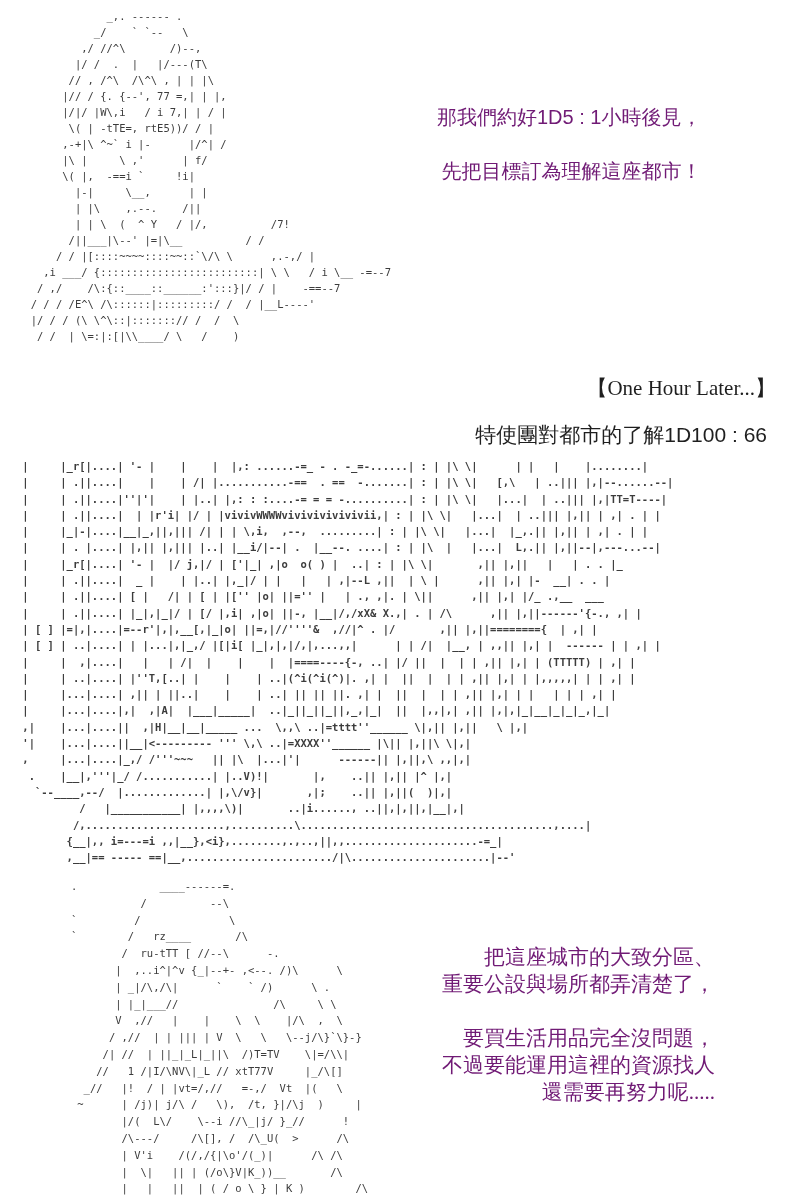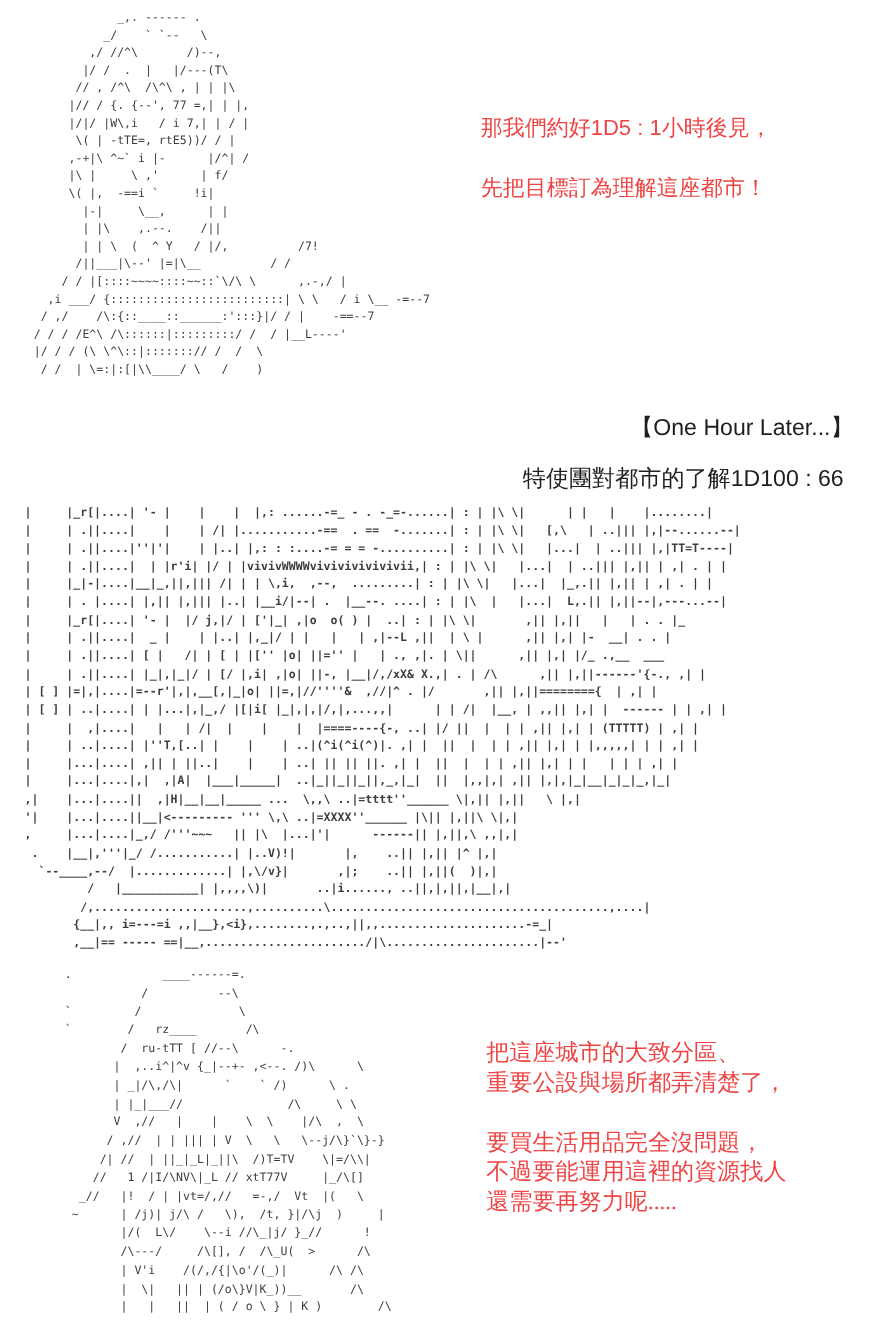--- a/index.html
+++ b/index.html
@@ -14,29 +14,30 @@
   }
   pre.aa {
     position: absolute;
     margin: 0;
     font-family: "DejaVu Sans Mono", monospace;
     color: #3c3c3c;
     white-space: pre;
   }
   #aa-top    { left: 18px;  top: 8px;   font-size: 10.5px; line-height: 16px; }
   #aa-city   { left: 16px;  top: 458px; font-size: 10.5px; line-height: 16.3px; font-weight: bold; }
-  #aa-bottom { left: 40px;  top: 878px; font-size: 10.5px; line-height: 16.8px; }
+  #aa-bottom { left: 52px;  top: 878px; font-size: 10.5px; line-height: 16.8px; }
   .dialogue {
     position: absolute;
     white-space: pre-line;
-    color: #ef4444;
+    color: #701a75;
+    text-align: right;
   }
   #dialogue-top    { left: 437px; top: 104px; font-size: 20px; line-height: 27px; }
   #dialogue-bottom { left: 442px; top: 944px; font-size: 21px; line-height: 27px; font-family: Liberation Serif, serif; }
-  #one-hour-later  { position: absolute; right: 24px; top: 374px; font-size: 21px; }
+  #one-hour-later  { position: absolute; right: 24px; top: 374px; font-size: 21px; font-family: Liberation Serif, serif; }
   #dice-roll       { position: absolute; right: 33px; top: 421px; font-size: 21px; }
 </style>
 </head>
 <body>
 
 <div class="page">
 
   <pre id="aa-top" class="aa">              _,. ------ .
             _/    ` `--   \
           ,/ //^\       /)--,

